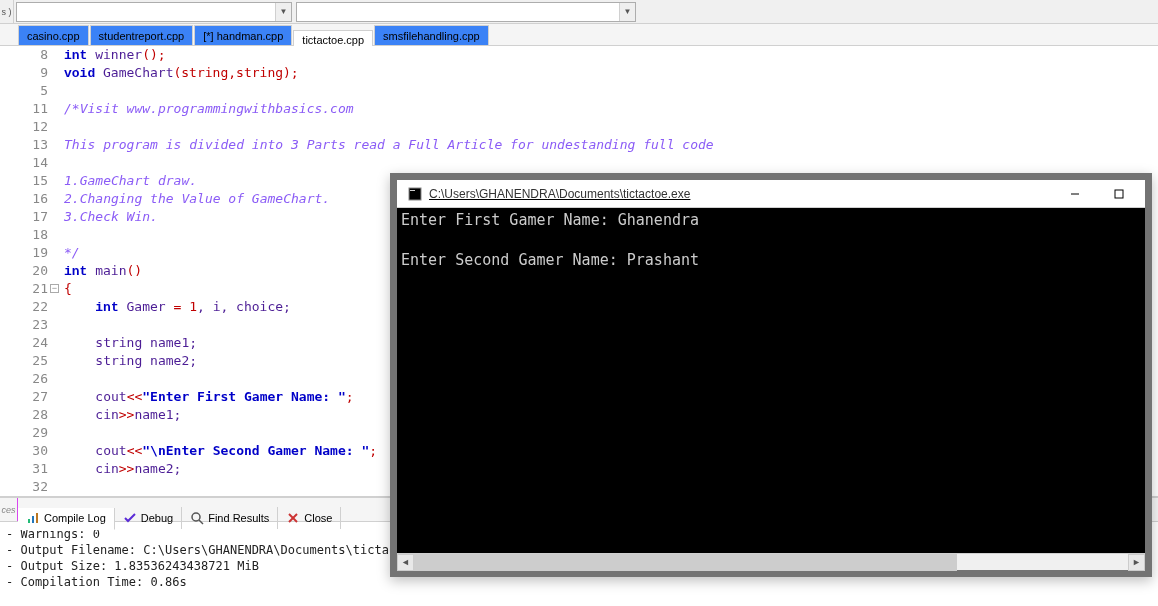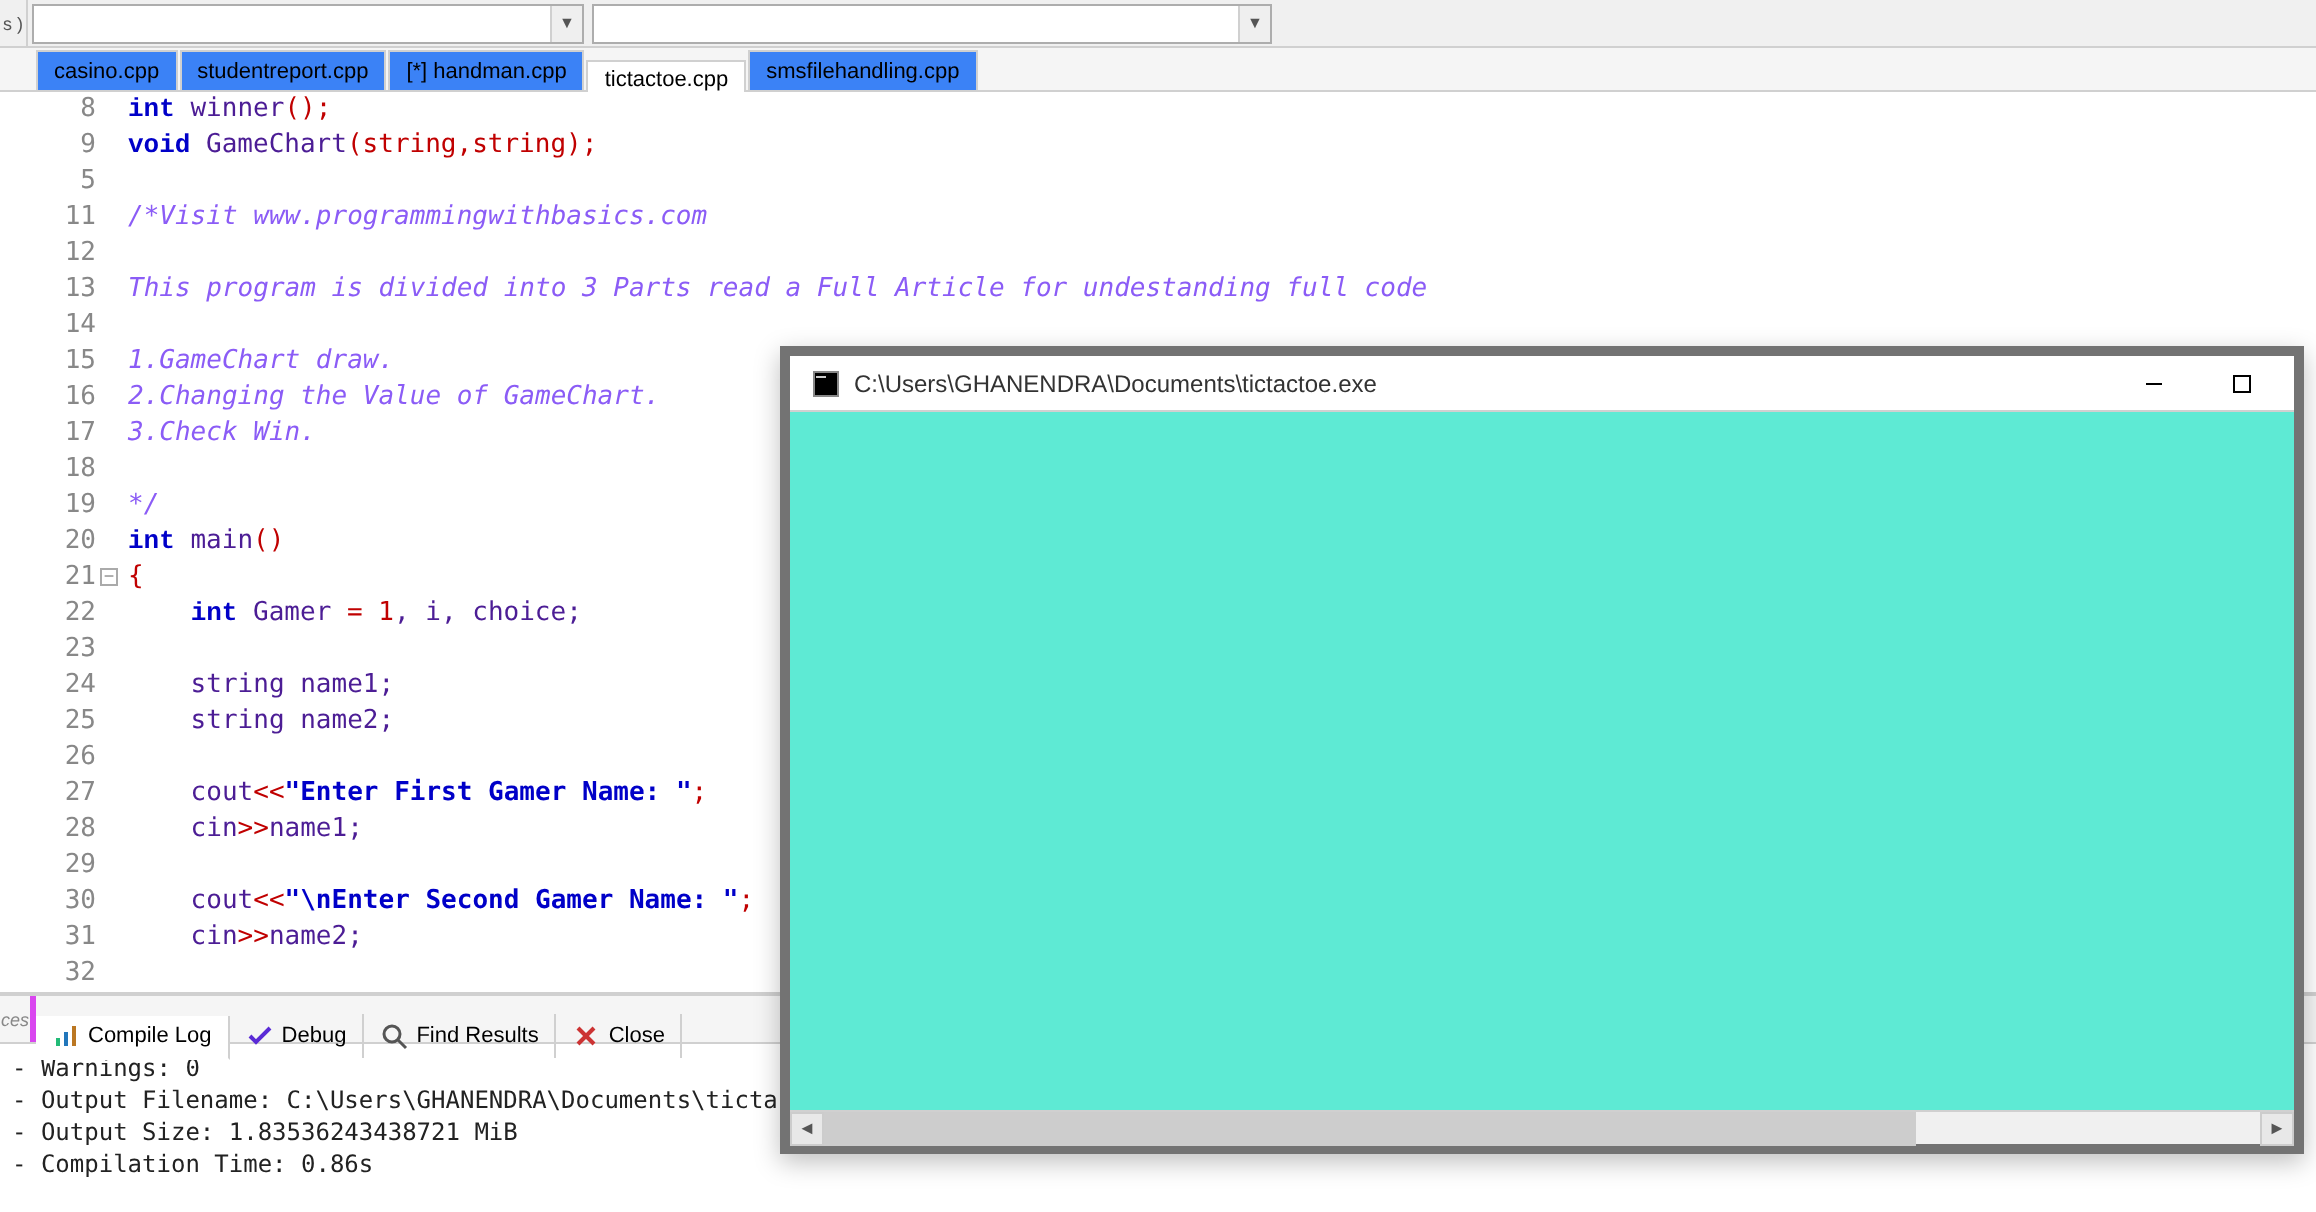--- a/index.html
+++ b/index.html
@@ -19,26 +19,26 @@
 .code { position:absolute; left:64px; top:0; right:0; font-family:Consolas,monospace; font-size:13px; line-height:18px; white-space:pre; }
 .code .line { height:18px; }
 .kw { color:#0000c8; font-weight:bold;font-family:Liberation Mono, monospace; }
 .fn { color:#4c1d95; }
 .punc { color:#c00000; }
 .cmt { color:#8b5cf6; font-style:italic; }
 .str { color:#0000c8; font-weight:bold; }
 .fold { position:absolute; left:50px; font-size:9px; color:#888; background:#fff; border:1px solid #aaa; width:9px; height:9px; display:flex; align-items:center; justify-content:center; line-height:7px; }
 .bottom-panel { position:absolute; left:0; bottom:0; right:0; height:110px; border-top:2px solid #d0d0d0; background:#fff; }
 .bottom-tabs { height:24px; background:#f5f5f5; border-bottom:1px solid #d0d0d0; display:flex; align-items:center; }
-.bottom-tabs .stub { width:18px; height:100%; border-right:3px solid #d946ef; font-size:9px; display:flex; align-items:center; justify-content:center; color:#888;font-style:italic; }
+.bottom-tabs .stub { width:18px; height:100%; border-right:1px solid #d946ef; font-size:9px; display:flex; align-items:center; justify-content:center; color:#888;font-style:italic; }
 .btab { height:22px; padding:0 8px; display:flex; align-items:center; gap:4px; border-right:1px solid #d0d0d0; font-size:11px; cursor:pointer;margin-top:16px; }
 .btab.active { background:#fff; border-bottom:1px solid #fff; position:relative; top:1px; }
 .btab .ic { width:14px; height:14px; display:inline-flex; align-items:center; justify-content:center; }
 .log { font-family:Consolas,monospace; font-size:12px; padding:4px 6px; line-height:16px; color:#222; white-space:pre; }
-.console-window { position:absolute; left:390px; top:173px; width:762px; height:404px; background:#5eead4; border:5px solid #737373; box-shadow:0 4px 12px rgba(0,0,0,0.25); }
+.console-window { position:absolute; left:390px; top:173px; width:762px; height:404px; background:#701a75; border:7px solid #737373; box-shadow:0 4px 12px rgba(0,0,0,0.25);text-decoration:underline; }
 .titlebar { height:28px; background:#fff; display:flex; align-items:center; padding:0 4px; border-bottom:1px solid #d0d0d0; }
 .titlebar .appicon { width:16px; height:16px; margin:0 6px; display:inline-flex; align-items:center; justify-content:center; }
 .titlebar .title { flex:1; font-size:12px; color:#333; }
 .titlebar .wbtn { width:44px; height:28px; display:flex; align-items:center; justify-content:center; font-size:11px; cursor:pointer; color:#333; }
 .console-body { position:absolute; top:28px; left:0; right:0; bottom:17px; background:#000; color:#ccc; font-family:Consolas,monospace; font-size:15px; line-height:20px; padding:2px 4px; white-space:pre; overflow:hidden; }
 .console-hscroll { position:absolute; bottom:0; left:0; right:0; height:17px; background:#f0f0f0; border-top:1px solid #d0d0d0; display:flex; align-items:center; }
 .console-hscroll .sarrow { width:17px; height:17px; background:#e8e8e8; border:1px solid #ccc; display:flex; align-items:center; justify-content:center; font-size:9px; color:#555; }
 .console-hscroll .strack { flex:1; height:17px; position:relative; }
 .console-hscroll .sthumb { position:absolute; left:0; width:76%; height:100%; background:#cdcdcd; }
 </style>
@@ -154,20 +154,23 @@
       <svg width="10" height="10" viewBox="0 0 10 10">
           <line x1="1" y1="5" x2="9" y2="5" stroke="#000" stroke-width="1"></line>
         </svg>
     </div>
     <div class="wbtn">
       <svg width="10" height="10" viewBox="0 0 10 10">
           <rect x="1" y="1" width="8" height="8" fill="none" stroke="#000" stroke-width="1"></rect>
         </svg>
     </div>
   </div>
+  <div class="console-body" id="console-body">Enter First Gamer Name: Ghanendra
+
+Enter Second Gamer Name: Prashant</div>
   <div class="console-hscroll">
     <div class="sarrow">◄</div>
     <div class="strack">
         <div class="sthumb"></div>
       </div>
     <div class="sarrow">►</div>
   </div>
 </div>
 
 </body></html>

